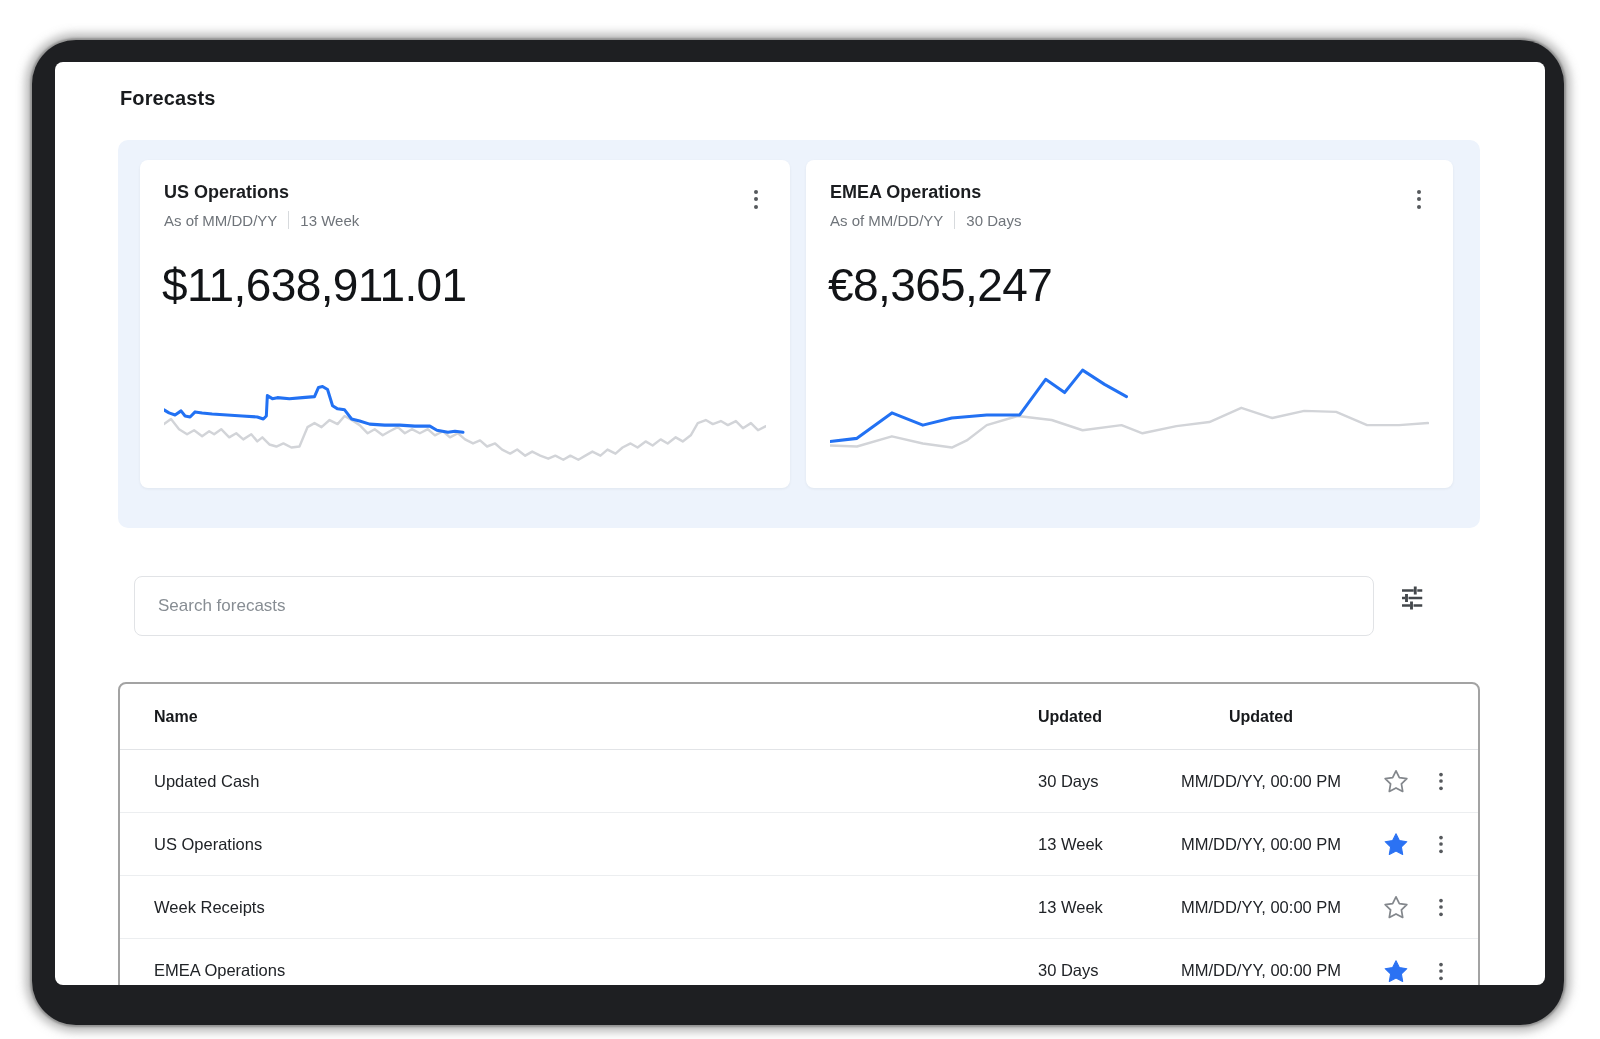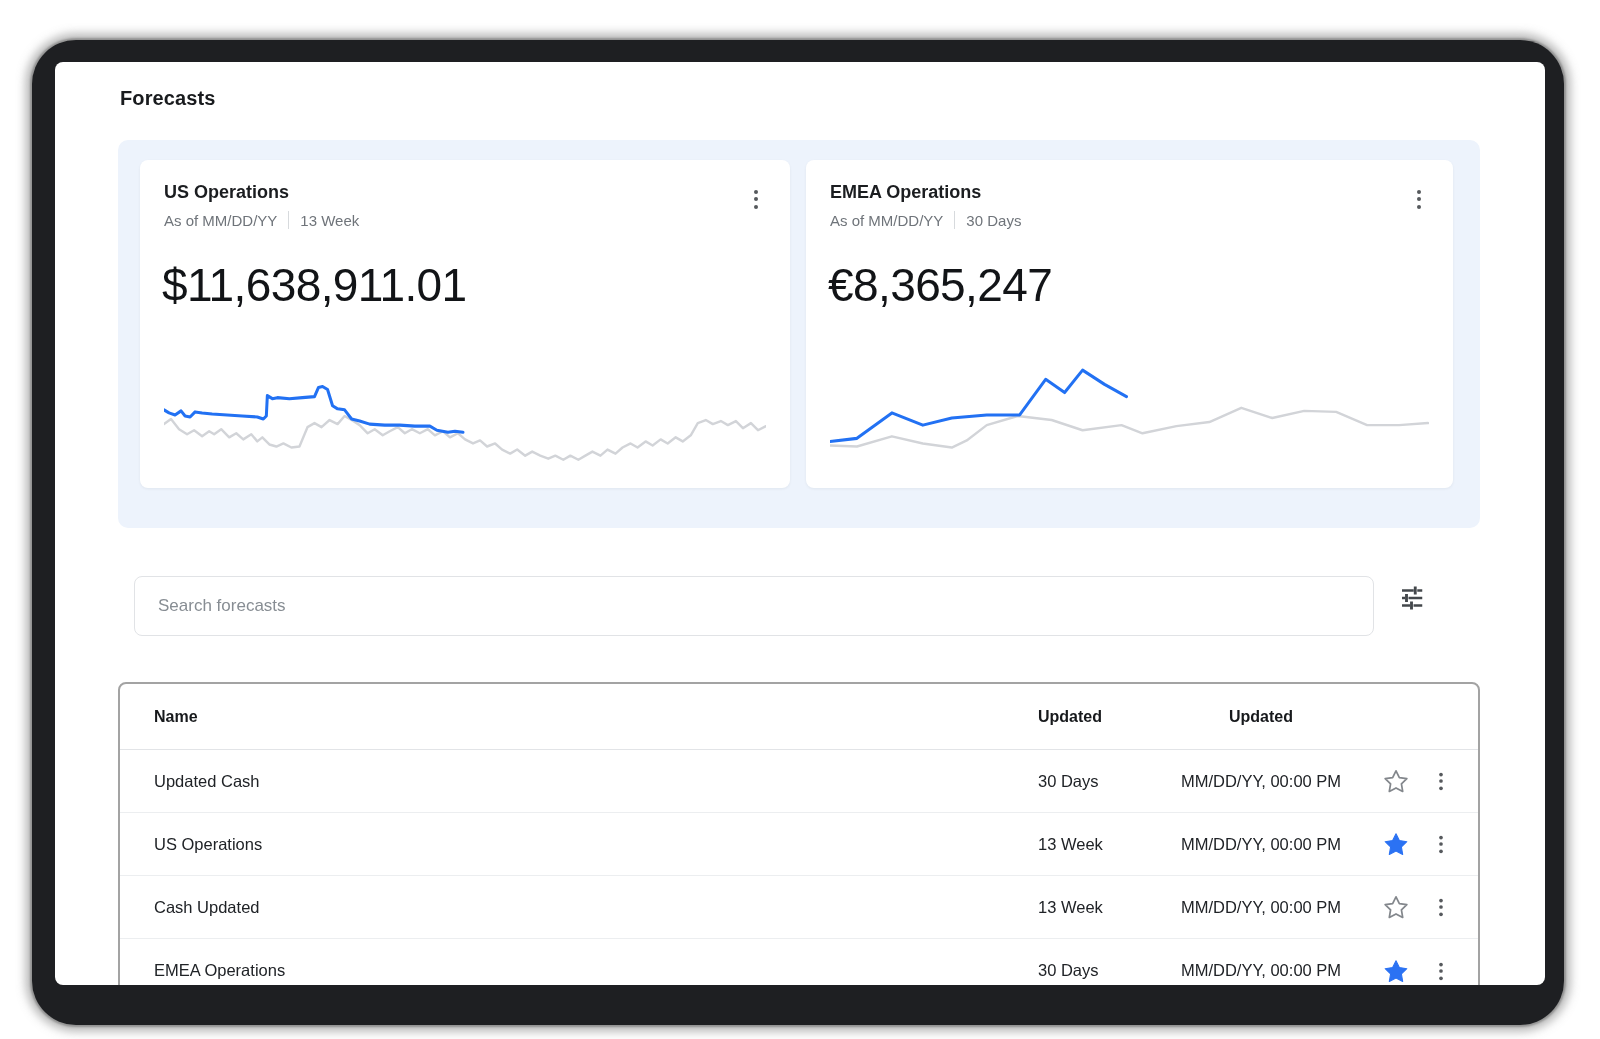--- a/index.html
+++ b/index.html
@@ -189,21 +189,21 @@
             <span class="kebab">
                 <i></i>
                 <i></i>
                 <i></i>
               </span>
           </button>
         </div>
       </div>
 
       <div class="trow">
-        <div class="c-name">Cash Updated</div>
+        <div class="c-name">Week Receipts</div>
         <div class="c-interval">13 Week</div>
         <div class="c-updated">MM/DD/YY, 00:00 PM</div>
         <div class="c-star">
           <button class="star-btn star-outline">
             <svg viewBox="0 0 24 24">
                 <path d="M12 2.6l3.09 6.26 6.91 1.01-5 4.87 1.18 6.88L12 18.37l-6.18 3.25L7 14.74 2 9.87l6.91-1.01L12 2.6z"></path>
               </svg>
           </button>
         </div>
         <div class="c-kebab">

